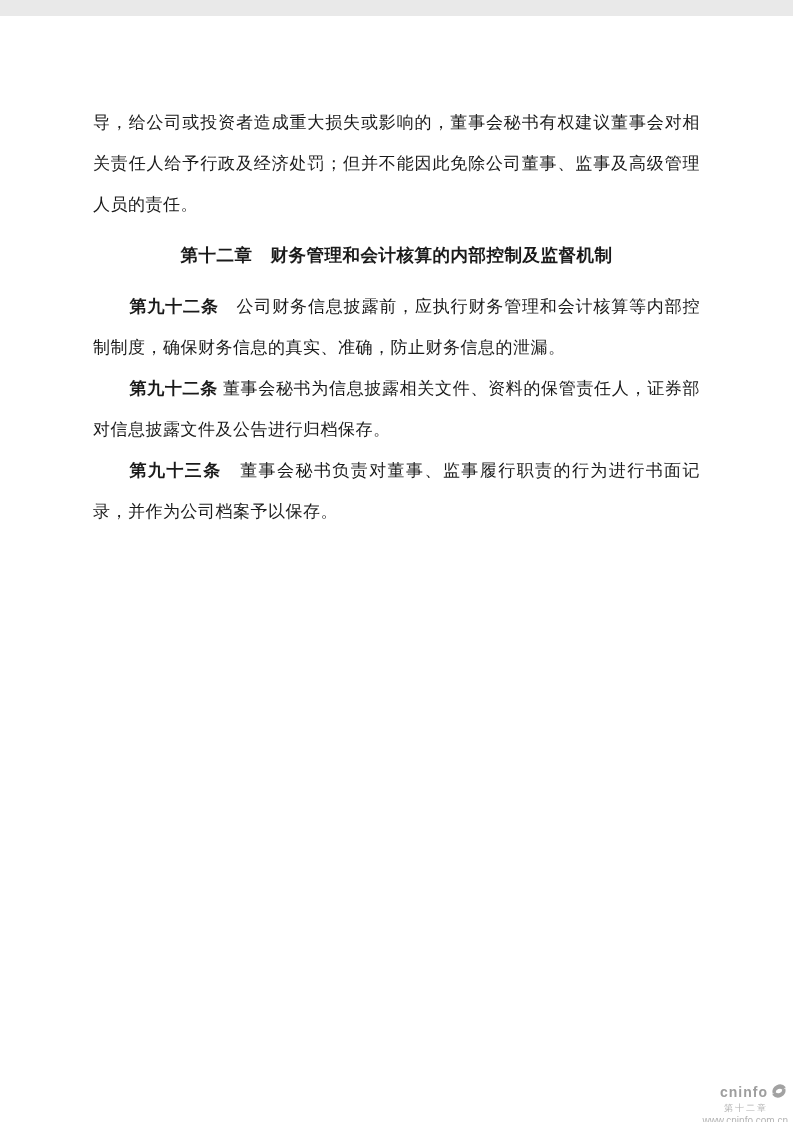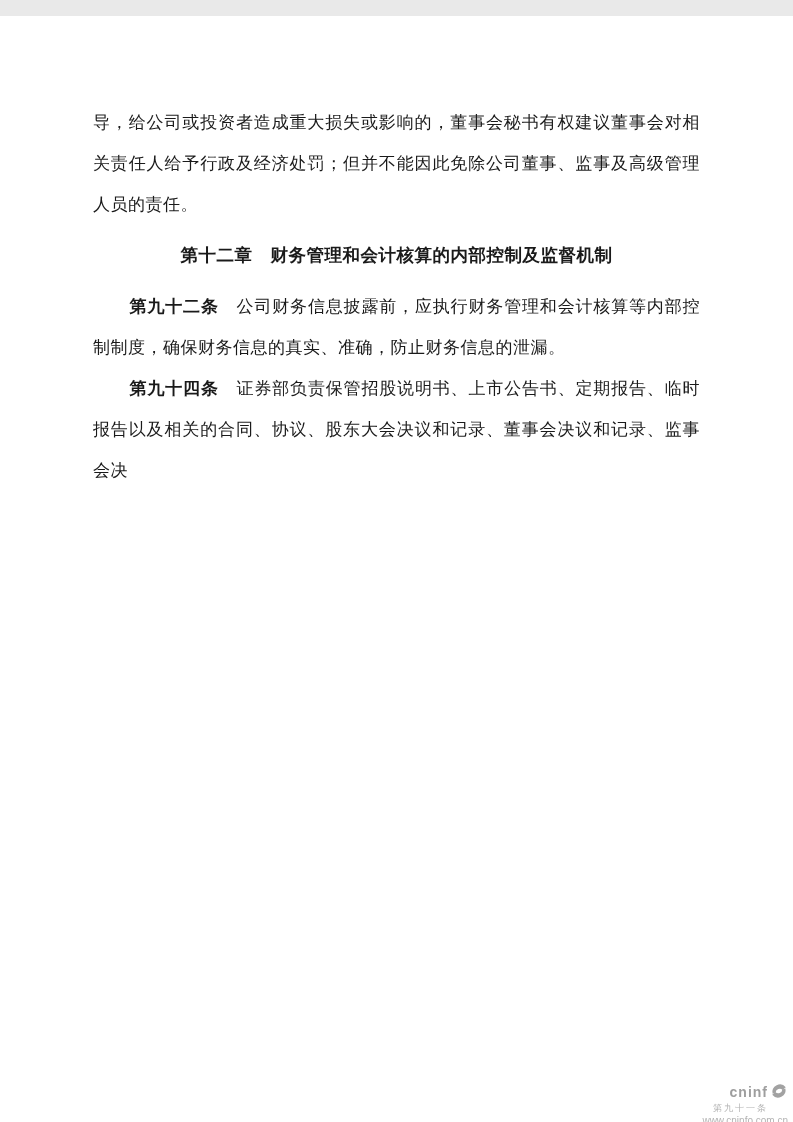--- a/index.html
+++ b/index.html
@@ -82,34 +82,35 @@
     <p class="para">导，给公司或投资者造成重大损失或影响的，董事会秘书有权建议董事会对相关责任人给予行政及经济处罚；但并不能因此免除公司董事、监事及高级管理人员的责任。</p>
 
 
 
     <h2 class="chapter">第十二章　财务管理和会计核算的内部控制及监督机制</h2>
 
     <p class="para indent"><span class="article-label">第九十二条</span><span>　公司财务信息披露前，应执行财务管理和会计核算等内部控制制度，确保财务信息的真实、准确，防止财务信息的泄漏。</span></p>
 
 
 
+    <p class="para indent"><span class="article-label">第九十二条</span><span> 董事会秘书为信息披露相关文件、资料的保管责任人，证券部对信息披露文件及公告进行归档保存。</span></p>
 
+    <p class="para indent"><span class="article-label">第九十三条</span><span>　董事会秘书负责对董事、监事履行职责的行为进行书面记录，并作为公司档案予以保存。</span></p>
 
-    <p class="para indent"><span class="article-label">第九十四条</span><span>　证券部负责保管招股说明书、上市公告书、定期报告、临时报告以及相关的合同、协议、股东大会决议和记录、董事会决议和记录、监事会决</span></p>
 
   </div>
 
   <div class="watermark">
     <div class="wm-row">
-      <span class="wm-brand">cninf</span>
+      <span class="wm-brand">cninfo</span>
       <span class="wm-icon">
         <svg width="18" height="18" viewBox="0 0 24 24">
           <g fill="#a2a2a2">
             <path d="M3.5,15.5 a10,10 0 0 1 17.5,-8.5 l-4.2,3.6 a5.5,5.5 0 0 0 -9.3,3.4 z"></path>
             <path d="M20.5,8.5 a10,10 0 0 1 -17.5,8.5 l4.2,-3.6 a5.5,5.5 0 0 0 9.3,-3.4 z"></path>
           </g>
         </svg>
       </span>
     </div>
-    <div class="wm-cn">第九十一条</div>
+    <div class="wm-cn">第十二章</div>
     <div class="wm-url">www.cninfo.com.cn</div>
   </div>
 </div>
 
 </body></html>

